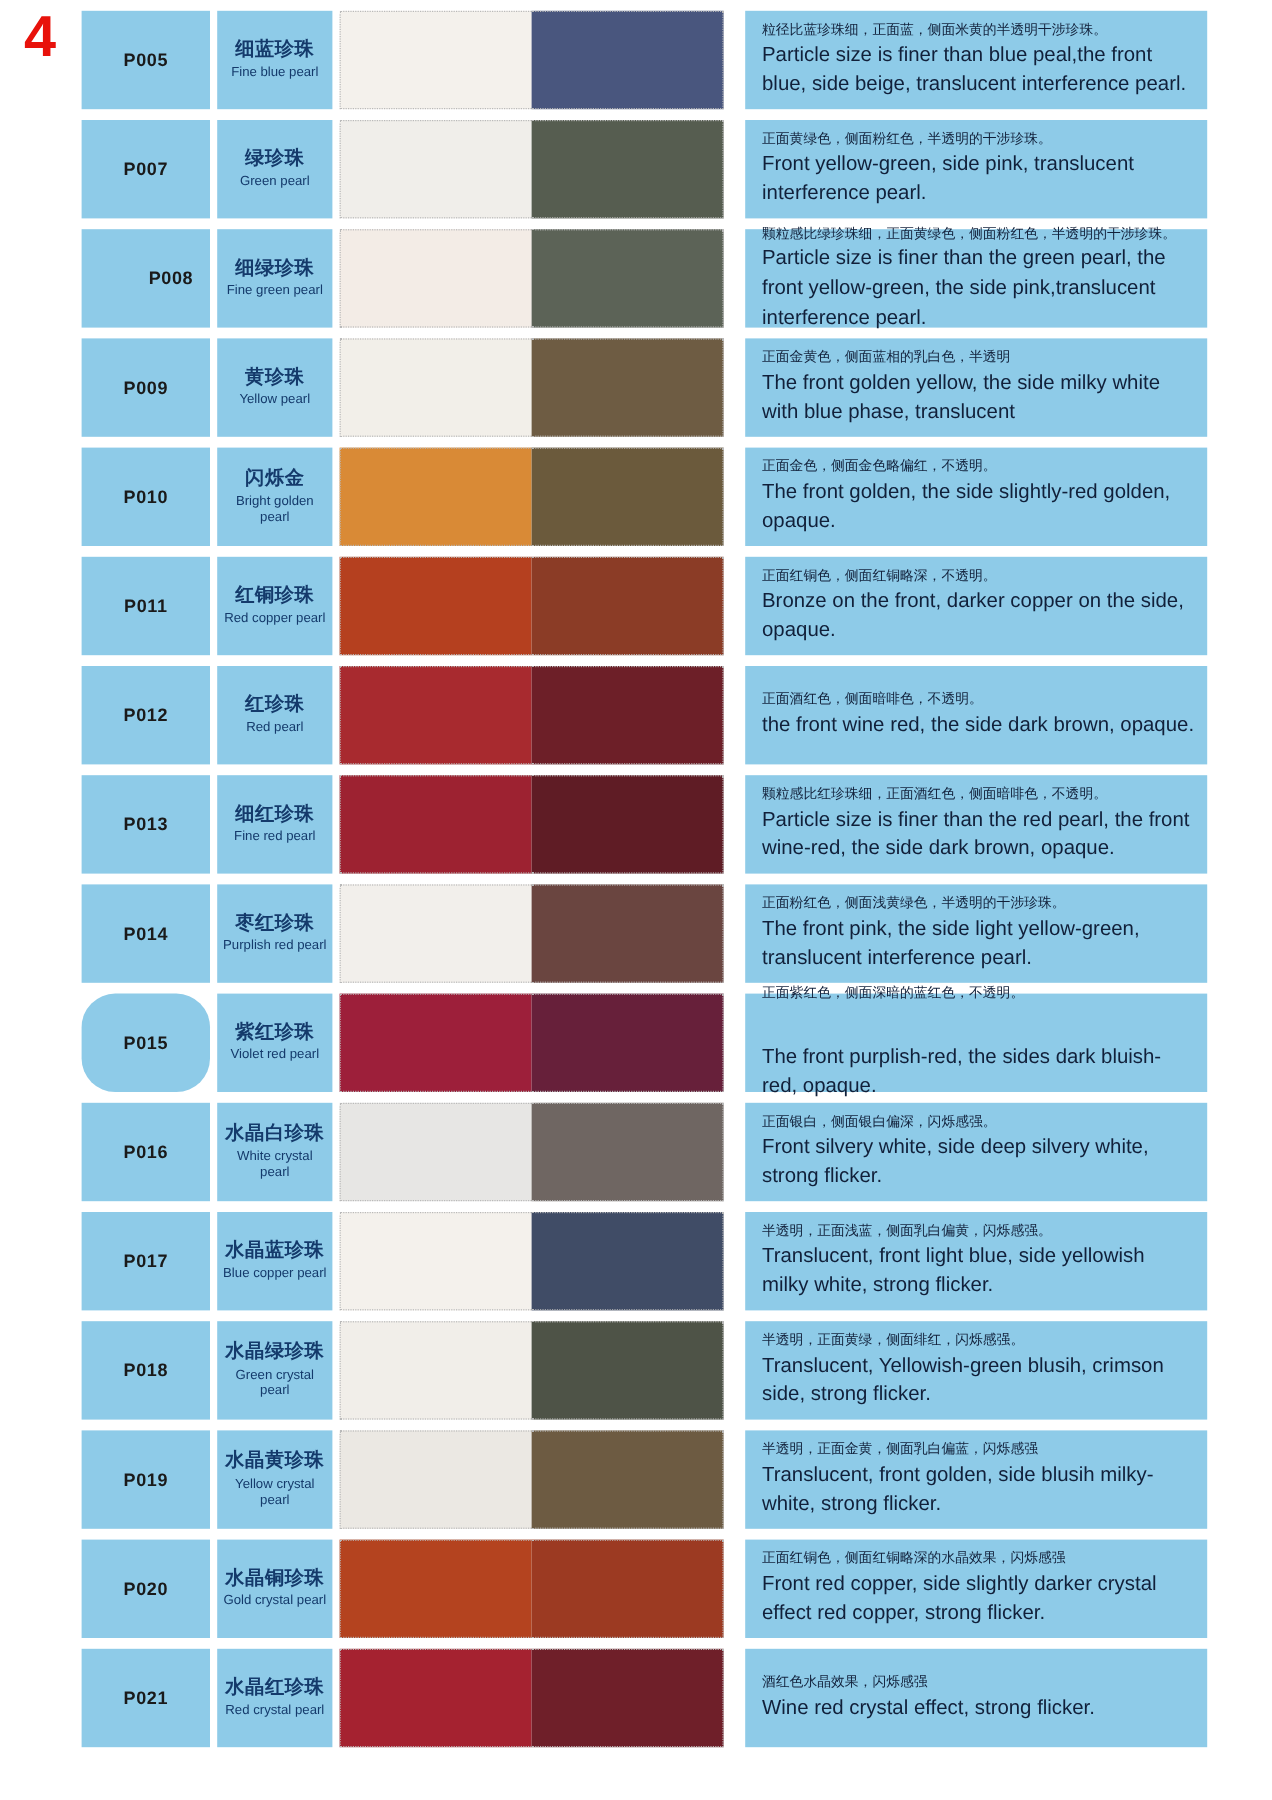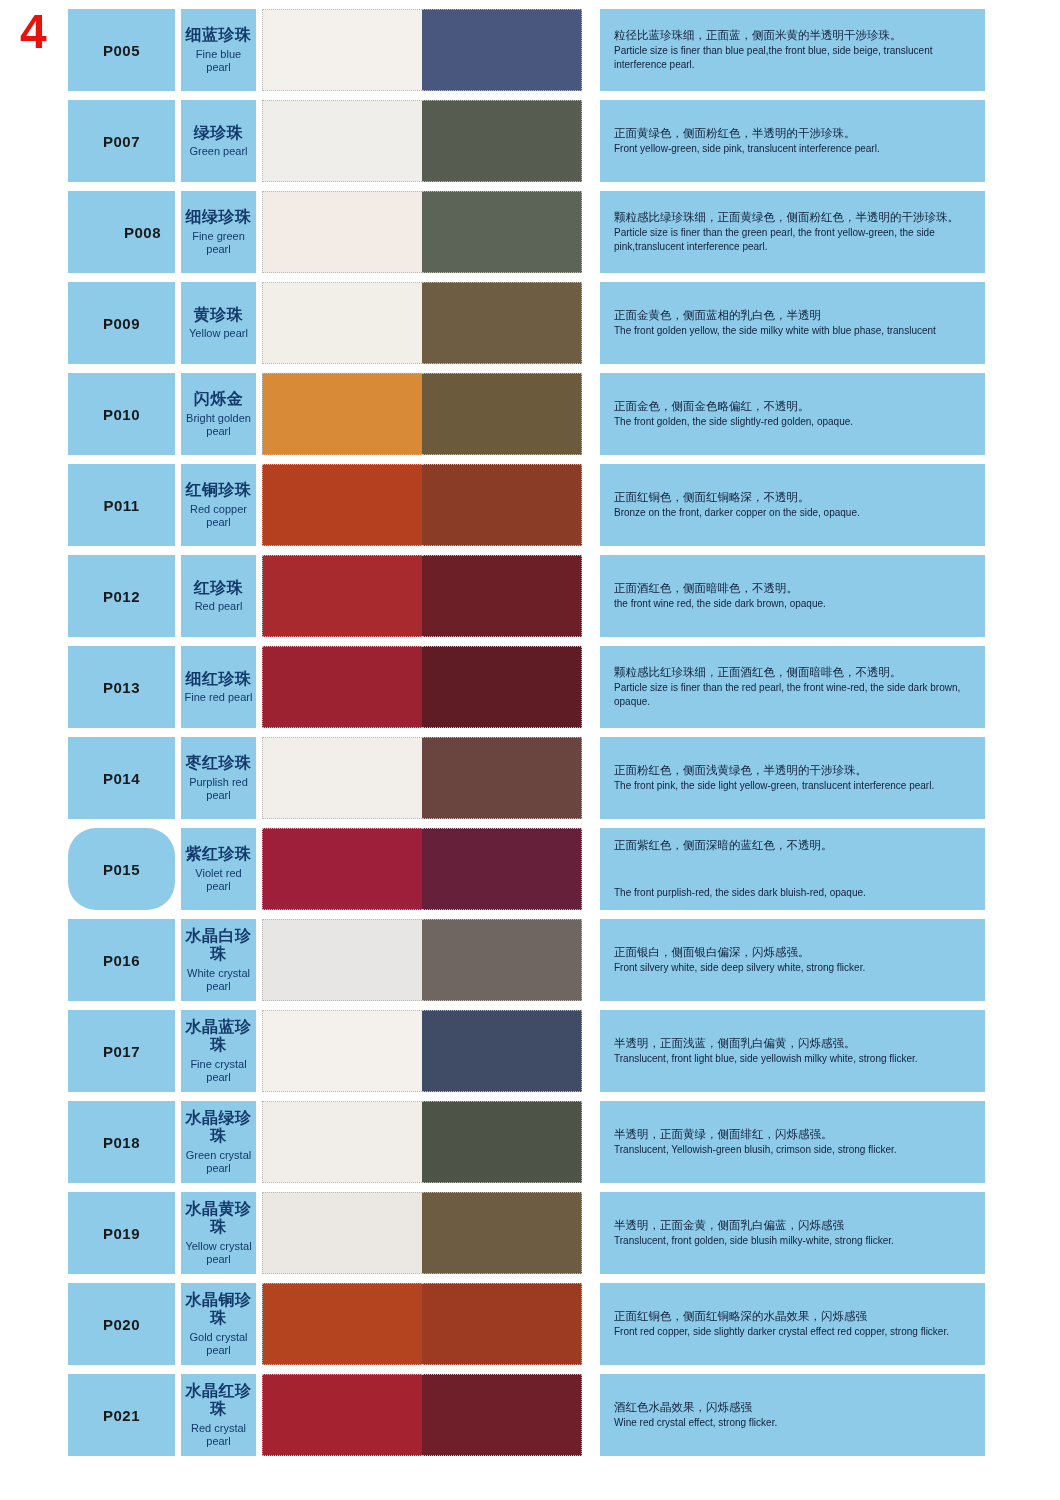--- a/index.html
+++ b/index.html
@@ -55,21 +55,21 @@
     align-items: center;
     justify-content: center;
     font-size: 15px;
     font-weight: bold;
     color: #1a1a1a;
     letter-spacing: 0.5px;
   }
   .c-gap1 { width: 6px; }
   
   .c-name {
-    width: 75px;
+    width: 96px;
     background: #8ecbe8;
     display: flex;
     flex-direction: column;
     align-items: center;
     justify-content: center;
     text-align: center;
     padding: 2px 3px;
   }
   .name-cn {
     font-size: 16px;
@@ -102,21 +102,21 @@
     flex-direction: column;
     justify-content: center;
     padding: 4px 10px 4px 14px;
   }
   .desc-cn {
     font-size: 11.5px;
     color: #11203a;
     line-height: 1.45;
   }
   .desc-en {
-    font-size: 10px;
+    font-size: 17px;
     color: #11203a;
     line-height: 1.45;
   }
   .row-gap {
     height: 9px;
     width: 1060px;
     background: #ffffff;
   }
 </style>
 </head>
@@ -310,21 +310,21 @@
           <div class="desc-cn">正面银白，侧面银白偏深，闪烁感强。</div>
           <div class="desc-en">Front silvery white, side deep silvery white, strong flicker.</div>
         </div>
       </div>
       <div class="row-gap" style="height: 9px;"></div>
       <div class="row" style="height: 82px;">
         <div class="cell c-code" style="background: rgb(142, 203, 232);">P017</div>
         <div class="cell c-gap1"></div>
         <div class="cell c-name" style="background: rgb(142, 203, 232);">
           <div class="name-cn">水晶蓝珍珠</div>
-          <div class="name-en">Fine crystal pearl</div>
+          <div class="name-en">Blue copper pearl</div>
         </div>
         <div class="cell c-gap2"></div>
         <div class="cell c-sw left" style="background: rgb(244, 241, 236);"></div>
         <div class="cell c-sw right" style="background: rgb(64, 76, 102);"></div>
         <div class="cell c-gap3"></div>
         <div class="cell c-desc" style="background: rgb(142, 203, 232);">
           <div class="desc-cn">半透明，正面浅蓝，侧面乳白偏黄，闪烁感强。</div>
           <div class="desc-en">Translucent, front light blue, side yellowish milky white, strong flicker.</div>
         </div>
       </div>

